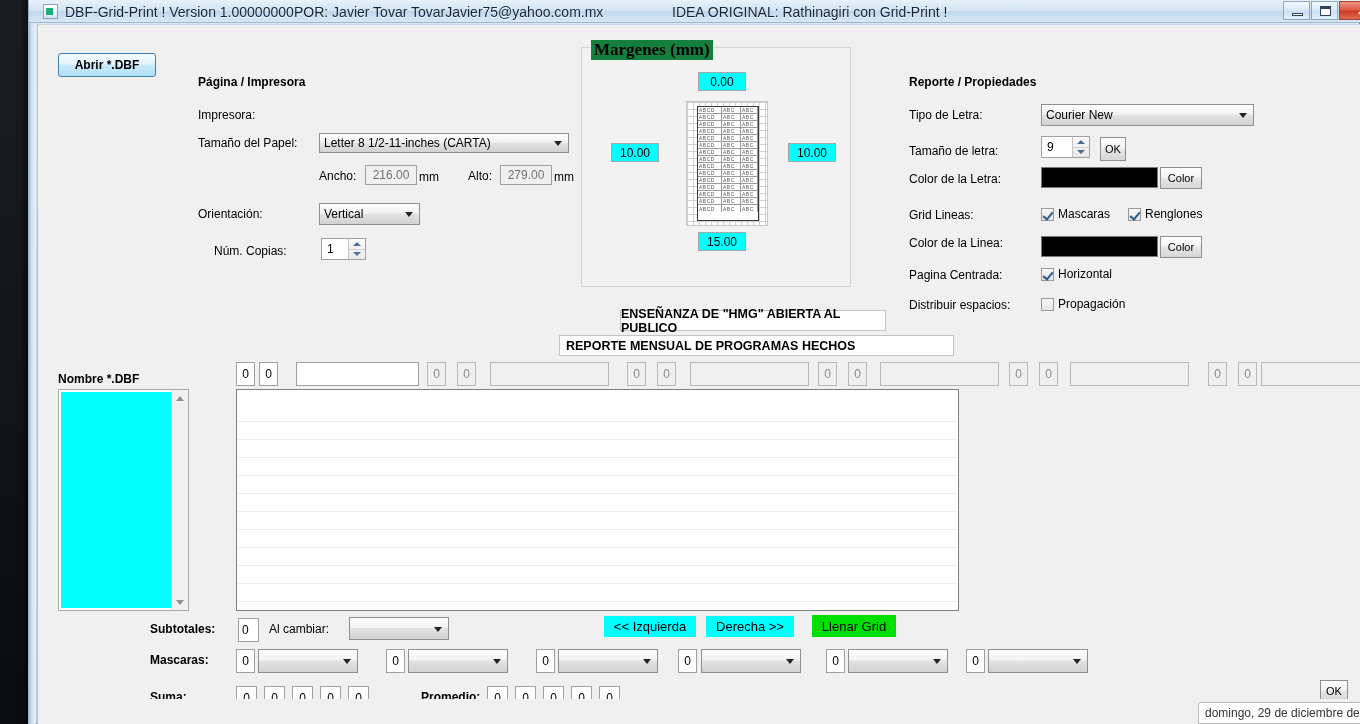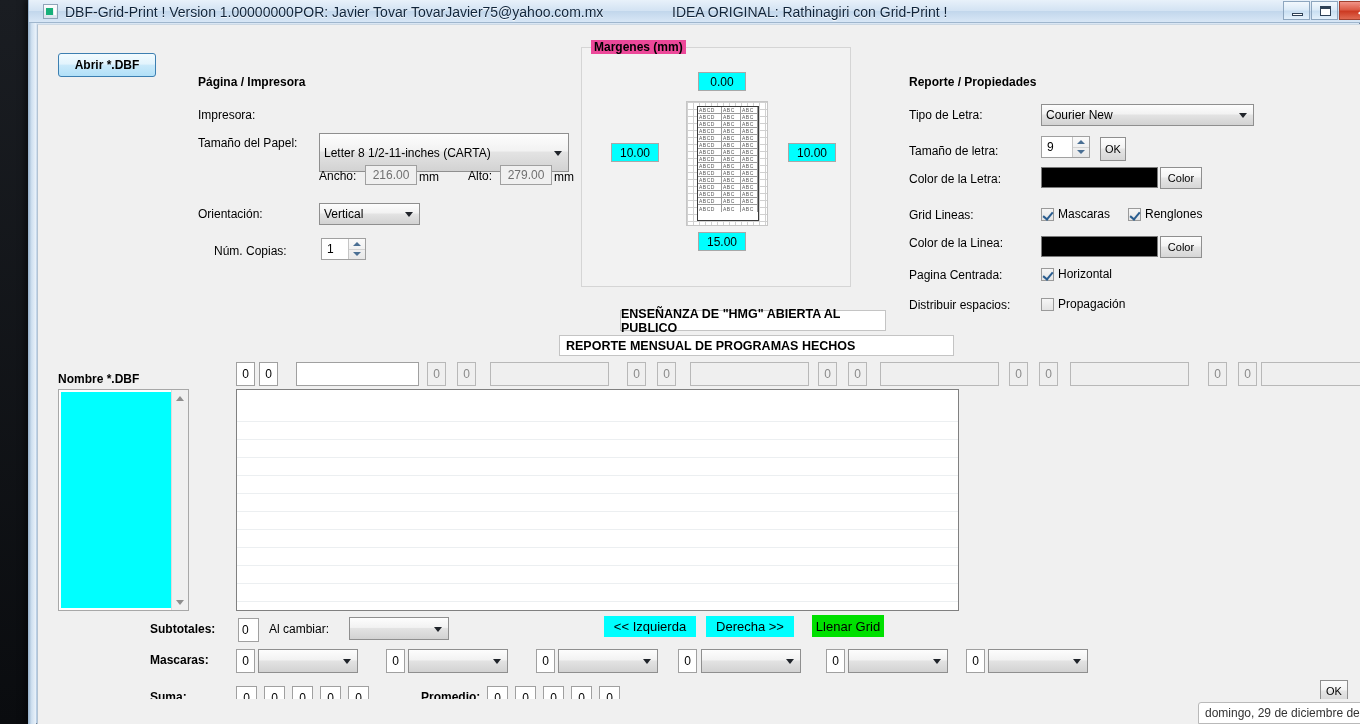--- a/index.html
+++ b/index.html
@@ -149,22 +149,22 @@
   .spin .ctl .down::after  { border-top: 4px solid #4a6f93; margin-top: -2px; }
   .spin .ctl .up { border-bottom: 1px solid #d3d3d3; }
 
   .cyan { background: #00ffff !important; }
   .green { background: #00e000 !important; }
 
   .groupbox {
     position: absolute; border: 1px solid #d5d5d5; background: #f2f2f2;
   }
   .groupbox > .gtitle {
-    position: absolute; top: -8px; left: 9px; background: #ec4899;
-    padding: 0 3px; font-size: 12px; font-weight: bold; color: #000;
+    position: absolute; top: -8px; left: 9px; background: #15803d;
+    padding: 0 3px; font-size: 17px; font-weight: bold; color: #000; font-family: Liberation Serif, serif;
   }
 
   .chk { position: absolute; display: flex; align-items: center; font-size: 12px; color: #000; }
   .chk .box {
     width: 13px; height: 13px; border: 1px solid #9a9a9a; margin-right: 4px;
     background: linear-gradient(180deg,#f6f6f6,#e4e4e4); position: relative;
   }
   .chk.on .box::after {
     content: ""; position: absolute; left: 3px; top: 1px;
     width: 4px; height: 8px; border: solid #2a5d8f;
@@ -266,21 +266,21 @@
 
   <div id="client">
 
     <div class="btn btn-blue" style="left:20px; top:28px; width:98px; height:24px;">Abrir *.DBF</div>
 
     <div class="lbl lbl-bold" style="left:160px; top:50px;">Página / Impresora</div>
 
     <div class="lbl" style="left:160px; top:83px;">Impresora:</div>
 
     <div class="lbl" style="left:160px; top:111px;">Tamaño del Papel:</div>
-    <div class="combo" style="left:281px; top:108px; width:250px; height:39px;">
+    <div class="combo" style="left:281px; top:108px; width:250px; height:20px;">
       <span>Letter 8 1/2-11-inches (CARTA)</span>
       <span class="arrow"></span>
     </div>
 
     <div class="lbl" style="left:281px; top:144px;">Ancho:</div>
     <div class="tbox ro center" style="left:327px; top:140px; width:52px; height:20px;">216.00</div>
     <div class="lbl" style="left:381px; top:145px;">mm</div>
 
     <div class="lbl" style="left:430px; top:144px;">Alto:</div>
     <div class="tbox ro center" style="left:462px; top:140px; width:52px; height:20px;">279.00</div>
@@ -493,21 +493,21 @@
     <div class="lbl lbl-bold" style="left:112px; top:597px;">Subtotales:</div>
     <div class="tbox" style="left:200px; top:593px; width:21px; height:24px;">0</div>
     <div class="lbl" style="left:231px; top:597px;">Al cambiar:</div>
     <div class="combo" style="left:311px; top:592px; width:100px; height:23px;">
       <span></span>
       <span class="arrow"></span>
     </div>
 
     <div class="tbox center cyan" style="left:566px; top:591px; width:92px; height:21px; border:none; font-size:13px;">&lt;&lt; Izquierda</div>
     <div class="tbox center cyan" style="left:668px; top:591px; width:88px; height:21px; border:none; font-size:13px;">Derecha &gt;&gt;</div>
-    <div class="tbox center green" style="left:774px; top:590px; width:72px; height:22px; border:none; font-size:13px;">Llenar Grid</div>
+    <div class="tbox center green" style="left:774px; top:590px; width:84px; height:22px; border:none; font-size:13px;">Llenar Grid</div>
 
     <div class="lbl lbl-bold" style="left:112px; top:628px;">Mascaras:</div>
 
     <div class="tbox center" style="left:198px; top:624px; width:19px; height:24px;">0</div>
     <div class="combo" style="left:220px; top:624px; width:100px; height:24px;">
       <span></span>
       <span class="arrow"></span>
     </div>
 
     <div class="tbox center" style="left:348px; top:624px; width:19px; height:24px;">0</div>

